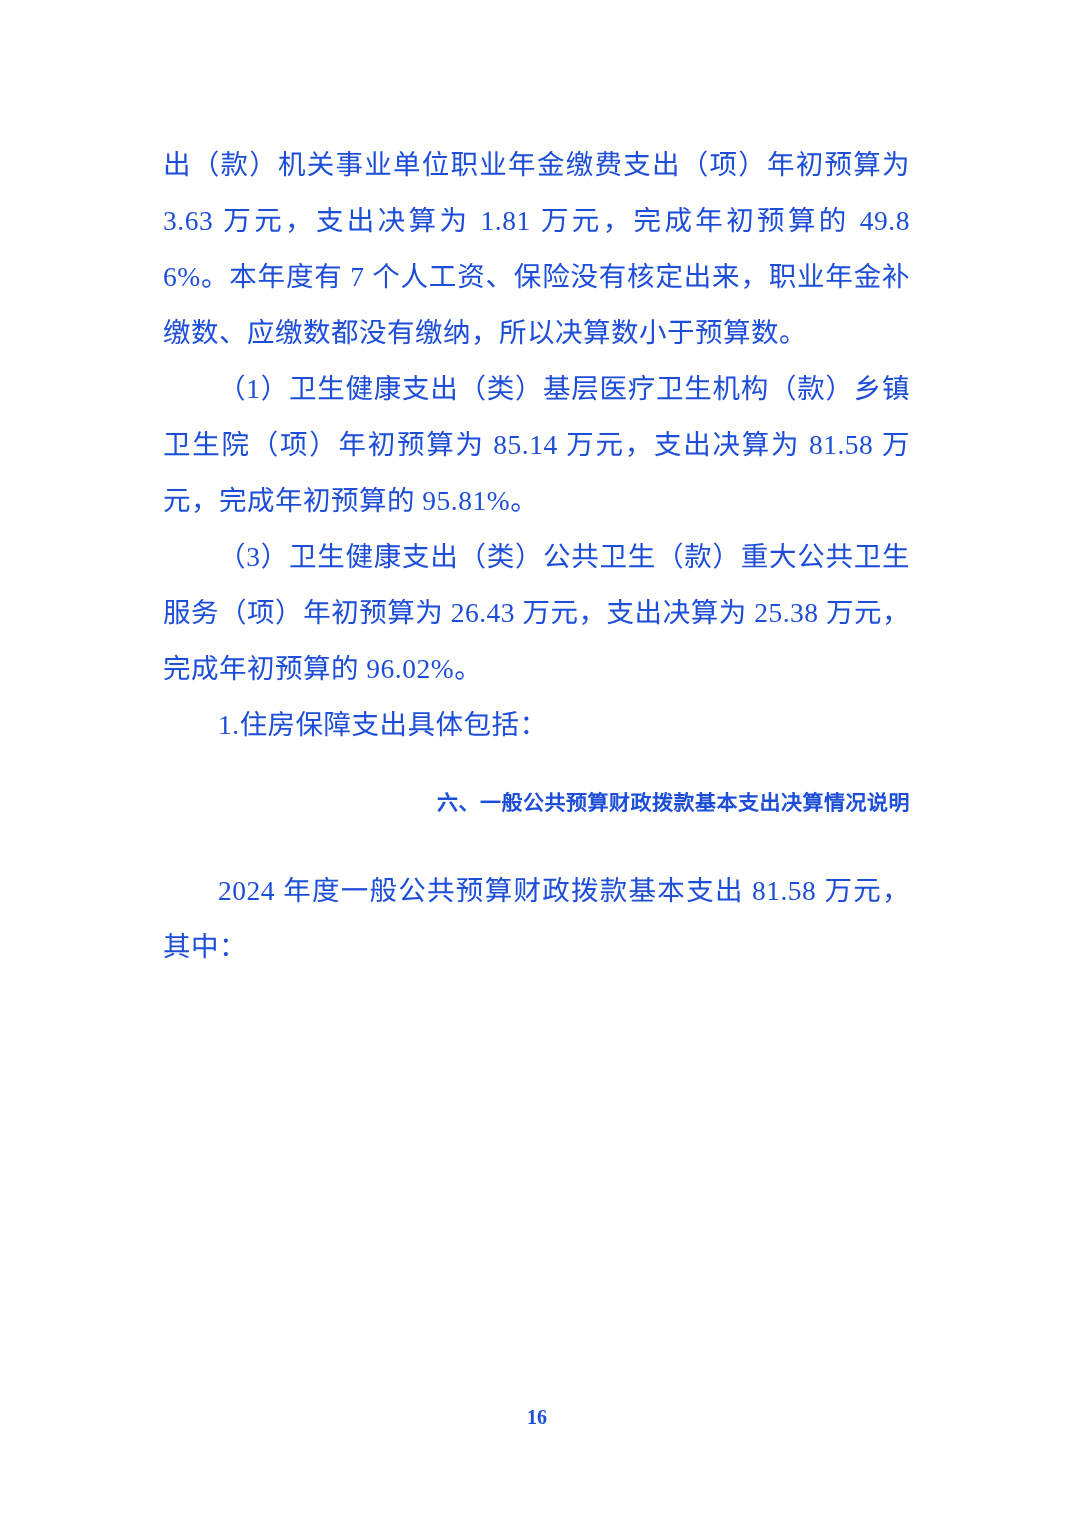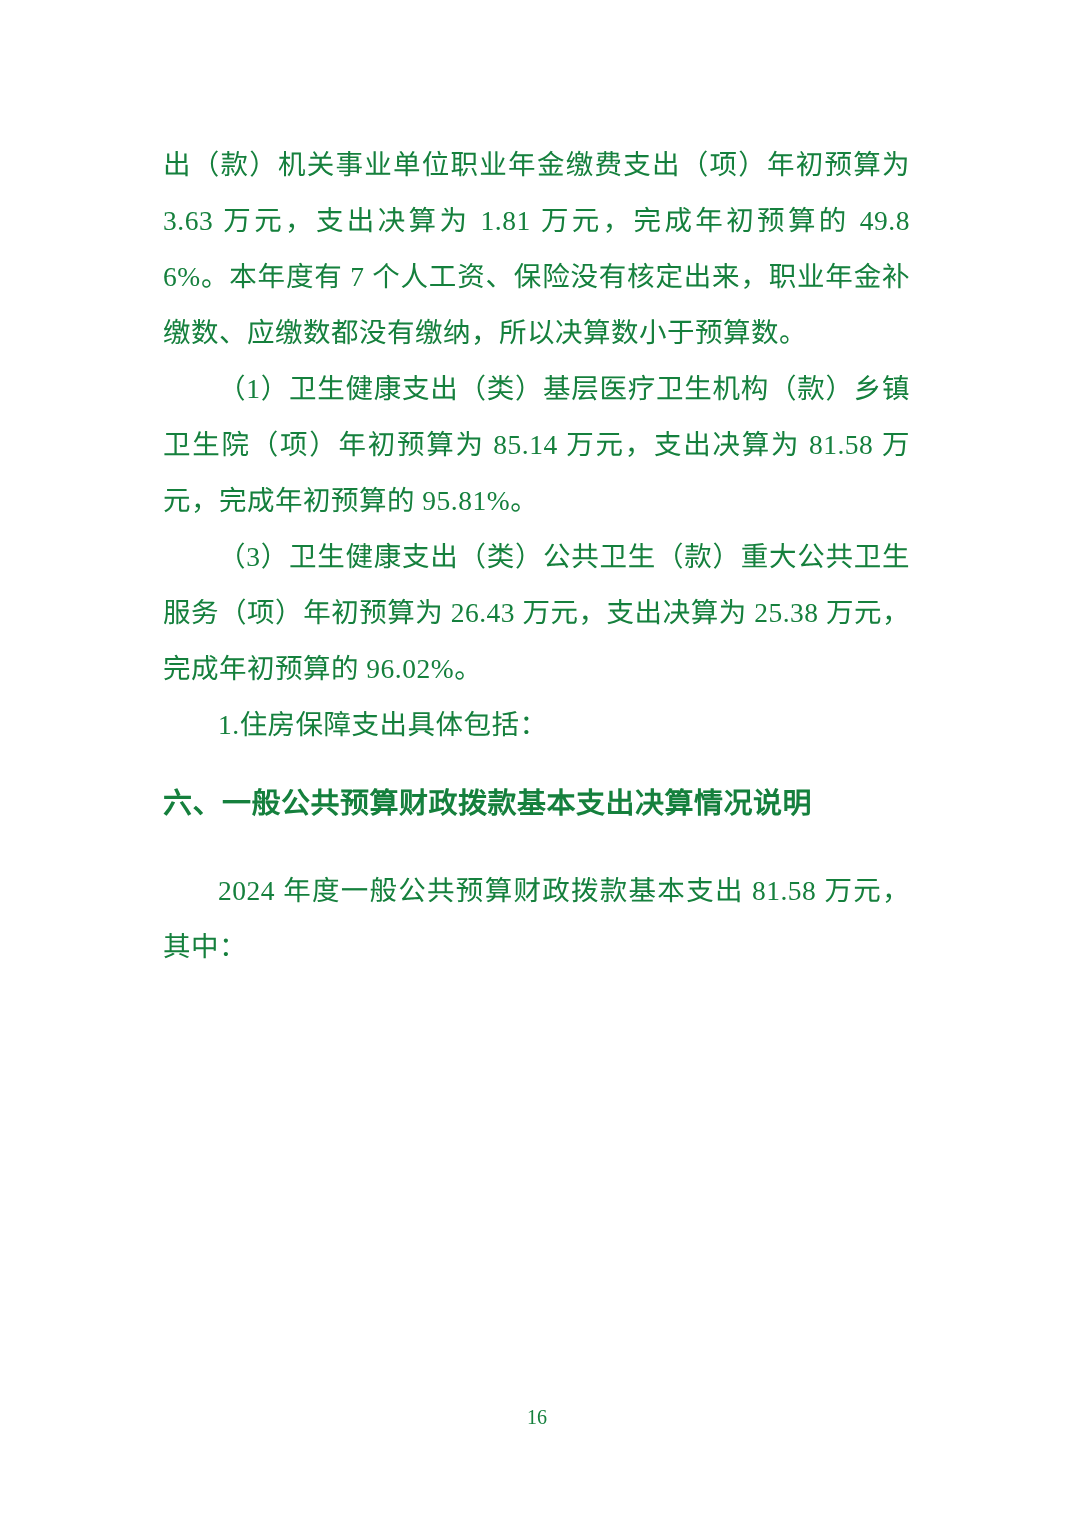--- a/index.html
+++ b/index.html
@@ -3,21 +3,21 @@
 <meta charset="utf-8">
 <style>
   * { box-sizing: border-box; }
   html, body { margin: 0; padding: 0; background: #ffffff; }
   .page {
     position: relative;
     width: 1074px;
     height: 1520px;
     margin: 0 auto;
     background: #ffffff;
-    color: #15803d;
+    color: #1d4ed8;
     font-family: "Liberation Serif", "DejaVu Serif", serif;
     overflow: hidden;
   }
   .content {
     position: absolute;
     left: 163px;
     right: 164px;
     top: 137px;
   }
   .para {
@@ -27,34 +27,35 @@
     text-align: justify;
     text-justify: inter-character;
     letter-spacing: 0.5px;
     word-break: break-all;
   }
   .para.indent { text-indent: 2em; }
   .section-heading {
     margin: 22px 0 32px 0;
     font-family: "Liberation Sans", "DejaVu Sans", sans-serif;
     font-weight: bold;
-    font-size: 29px;
+    font-size: 21px;
     line-height: 56px;
-    text-align: left;
+    text-align: right;
     letter-spacing: 0.5px;
   }
   .page-number {
     position: absolute;
     left: 0;
     top: 1403px;
     width: 100%;
     text-align: center;
     font-size: 20px;
     line-height: 28px;
     font-family: "Liberation Serif", "DejaVu Serif", serif;
+    font-weight: bold;
   }
 </style>
 </head>
 <body>
 
 <div class="page">
   <div class="content">
 
     <p class="para">出（款）机关事业单位职业年金缴费支出（项）年初预算为 3.63 万元，支出决算为 1.81 万元，完成年初预算的 49.86%。本年度有 7 个人工资、保险没有核定出来，职业年金补缴数、应缴数都没有缴纳，所以决算数小于预算数。</p>
 

